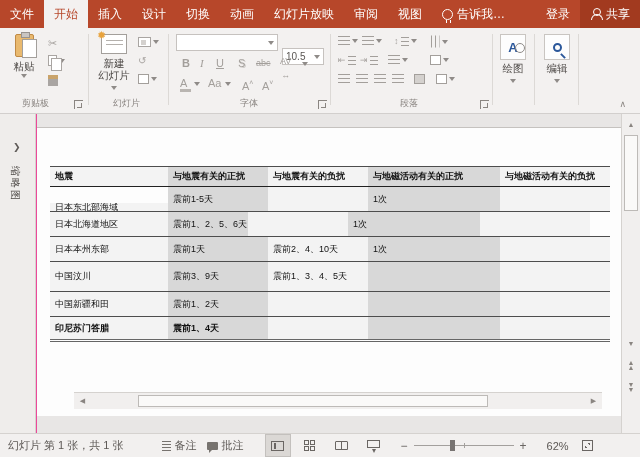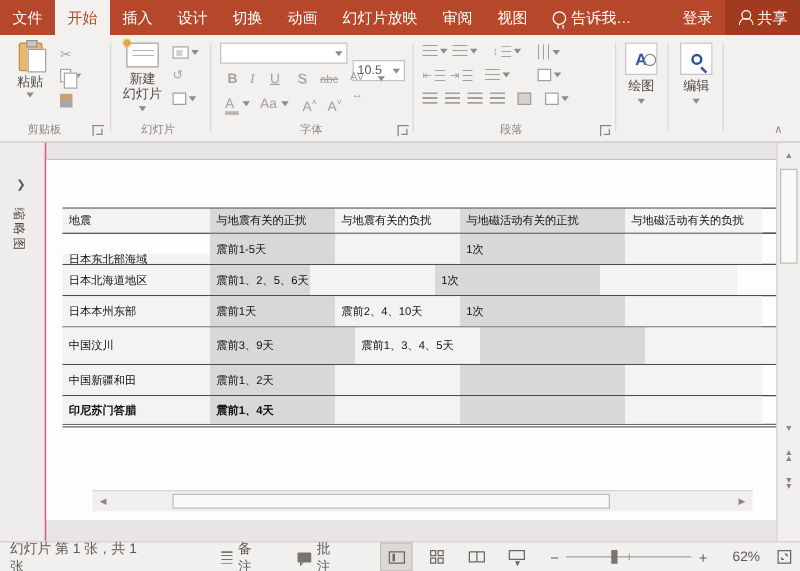--- a/index.html
+++ b/index.html
@@ -70,38 +70,38 @@
   
   .pane-left{position:absolute;top:114px;left:0;width:36px;bottom:24px;background:#EFEDEB;border-right:1px solid #D5D2CF;cursor:pointer}
   .expand{position:absolute;top:28px;left:13px;color:#5f5b58;font-size:9px}
   .vlabel{position:absolute;top:52px;left:8px;writing-mode:vertical-rl;text-orientation:sideways;font-size:10px;color:#4e4a47;letter-spacing:2px}
   .canvas{position:absolute;top:114px;left:37px;right:19px;bottom:24px;background:#E8E6E5;overflow:hidden}
   .slide{position:absolute;top:13px;left:0;right:0;bottom:17px;background:#FDFDFD;border-top:1px solid #C5C2BF}
 
   
   .ptable{position:absolute;left:13px;top:38px;border-top:1px solid #4d4d4d;font-size:9px;color:#111}
   .trow{display:flex;border-bottom:1px solid #4d4d4d}
-  .trow.hdr{font-weight:normal;border-bottom:1.5px solid #222}
+  .trow.hdr{font-weight:bold;border-bottom:1.5px solid #222}
   .trow.last{border-bottom:3px double #666}
   .tcell{padding:0 0 0 5px;display:flex;align-items:center;overflow:hidden;white-space:nowrap}
   .shade{background:#D8D8D8}
   .lite{background:#F3F3F3}
 
   
   .vsb{position:absolute;top:114px;right:0;width:19px;bottom:24px;background:#F1EFEE;border-left:1px solid #D5D2CF}
   .sbtn{position:absolute;left:2px;width:14px;height:14px;display:flex;align-items:center;justify-content:center;color:#8A8581;font-size:7px;cursor:pointer;background:#F1EFEE}
   .vthumb{position:absolute;left:2px;top:21px;width:14px;height:76px;background:#FAF9F8;border:1px solid #BDBAB7;cursor:grab}
   .dbl{line-height:5px;font-size:7px;text-align:center}
   .hsb{position:absolute;left:37px;right:19px;bottom:24px;height:17px;background:#F1EFEE;border-top:1px solid #D5D2CF}
   .hthumb{position:absolute;left:64px;top:2px;width:350px;height:12px;background:#FAF9F8;border:1px solid #BDBAB7;cursor:grab}
   .harrow{position:absolute;top:2px;width:13px;height:12px;display:flex;align-items:center;justify-content:center;color:#8A8581;font-size:7px;cursor:pointer}
 
   
   .status{position:absolute;left:0;right:0;bottom:0;height:24px;background:#F2F0EF;border-top:1px solid #D5D2CF;display:flex;align-items:center;font-size:11px;color:#5c5855}
-  .st-item{display:flex;align-items:center;gap:4px;cursor:pointer;height:100%;padding:0 13px}
+  .st-item{display:flex;align-items:center;gap:4px;cursor:pointer;height:100%;padding:0 5px}
   .viewbtn{width:26px;height:100%;display:flex;align-items:center;justify-content:center;cursor:pointer}
   .viewbtn.sel{background:#DBD8D5;border:1px solid #C3C0BD}
   .ic-note{width:9px;height:10px;background:repeating-linear-gradient(#77736F 0 1px,transparent 1px 3px)}
   .ic-comment{width:11px;height:8px;background:#77736F;border-radius:1px;position:relative}
   .ic-comment::after{content:"";position:absolute;left:2px;bottom:-3px;border-left:3px solid #77736F;border-bottom:3px solid transparent}
   .ic-normal{width:13px;height:10px;border:1px solid #6a6663;position:relative}
   .ic-normal::before{content:"";position:absolute;left:2px;top:1px;bottom:1px;width:2px;background:#6a6663}
   .ic-sorter{width:11px;height:11px;display:grid;grid-template-columns:5px 5px;gap:1px}
   .ic-sorter i{background:none;border:1px solid #6a6663;height:5px}
   .ic-read{width:13px;height:9px;border:1px solid #6a6663;border-radius:1px 1px 0 0;position:relative}
@@ -316,21 +316,21 @@
           </div>
           <div class="trow" style="height: 25px;">
             <div class="tcell lite" style="width: 118px;">日本本州东部</div>
             <div class="tcell shade" style="width: 100px;">震前1天</div>
             <div class="tcell lite" style="width: 100px;">震前2、4、10天</div>
             <div class="tcell shade" style="width: 132px;">1次</div>
             <div class="tcell lite" style="width: 110px;"></div>
           </div>
           <div class="trow" style="height: 30px;">
             <div class="tcell lite" style="width: 118px;">中国汶川</div>
-            <div class="tcell shade" style="width: 116px;">震前3、9天</div>
+            <div class="tcell shade" style="width: 100px;">震前3、9天</div>
             <div class="tcell lite" style="width: 100px;">震前1、3、4、5天</div>
             <div class="tcell shade" style="width: 132px;"></div>
             <div class="tcell lite" style="width: 110px;"></div>
           </div>
           <div class="trow" style="height: 25px;">
             <div class="tcell lite" style="width: 118px;">中国新疆和田</div>
             <div class="tcell shade" style="width: 100px;">震前1、2天</div>
             <div class="tcell lite" style="width: 100px;"></div>
             <div class="tcell shade" style="width: 132px;"></div>
             <div class="tcell lite" style="width: 110px;"></div>

